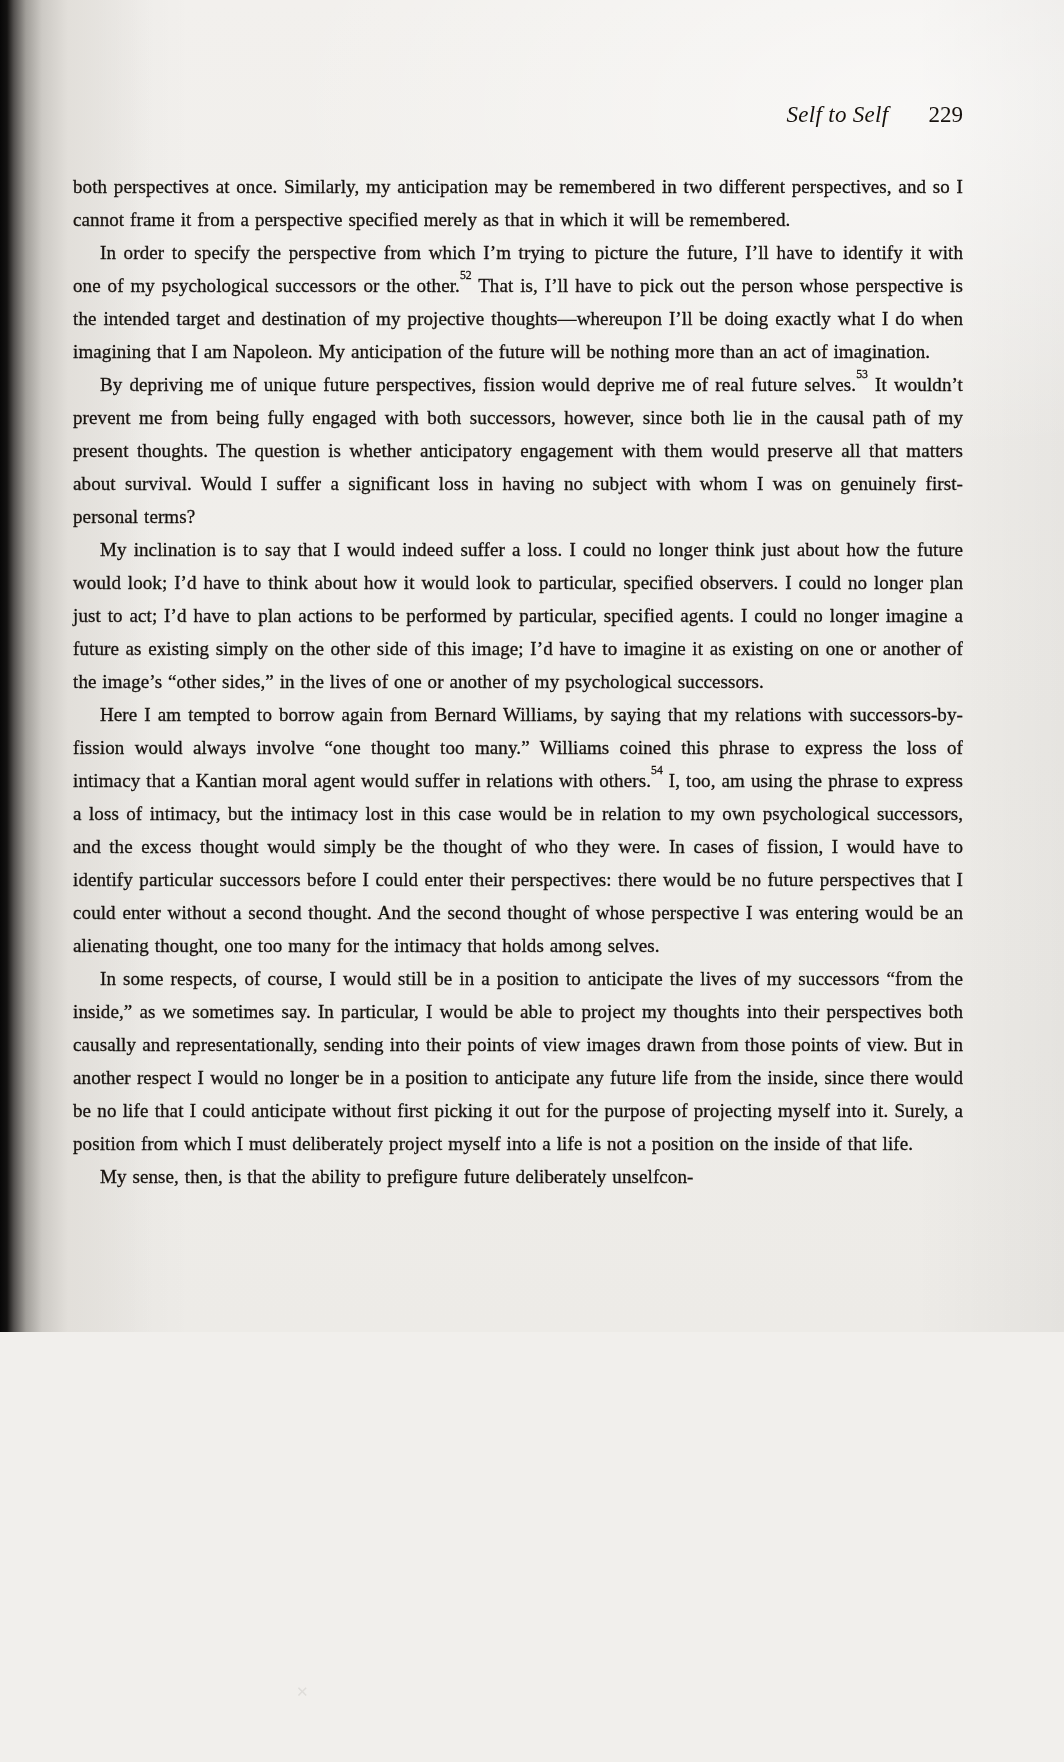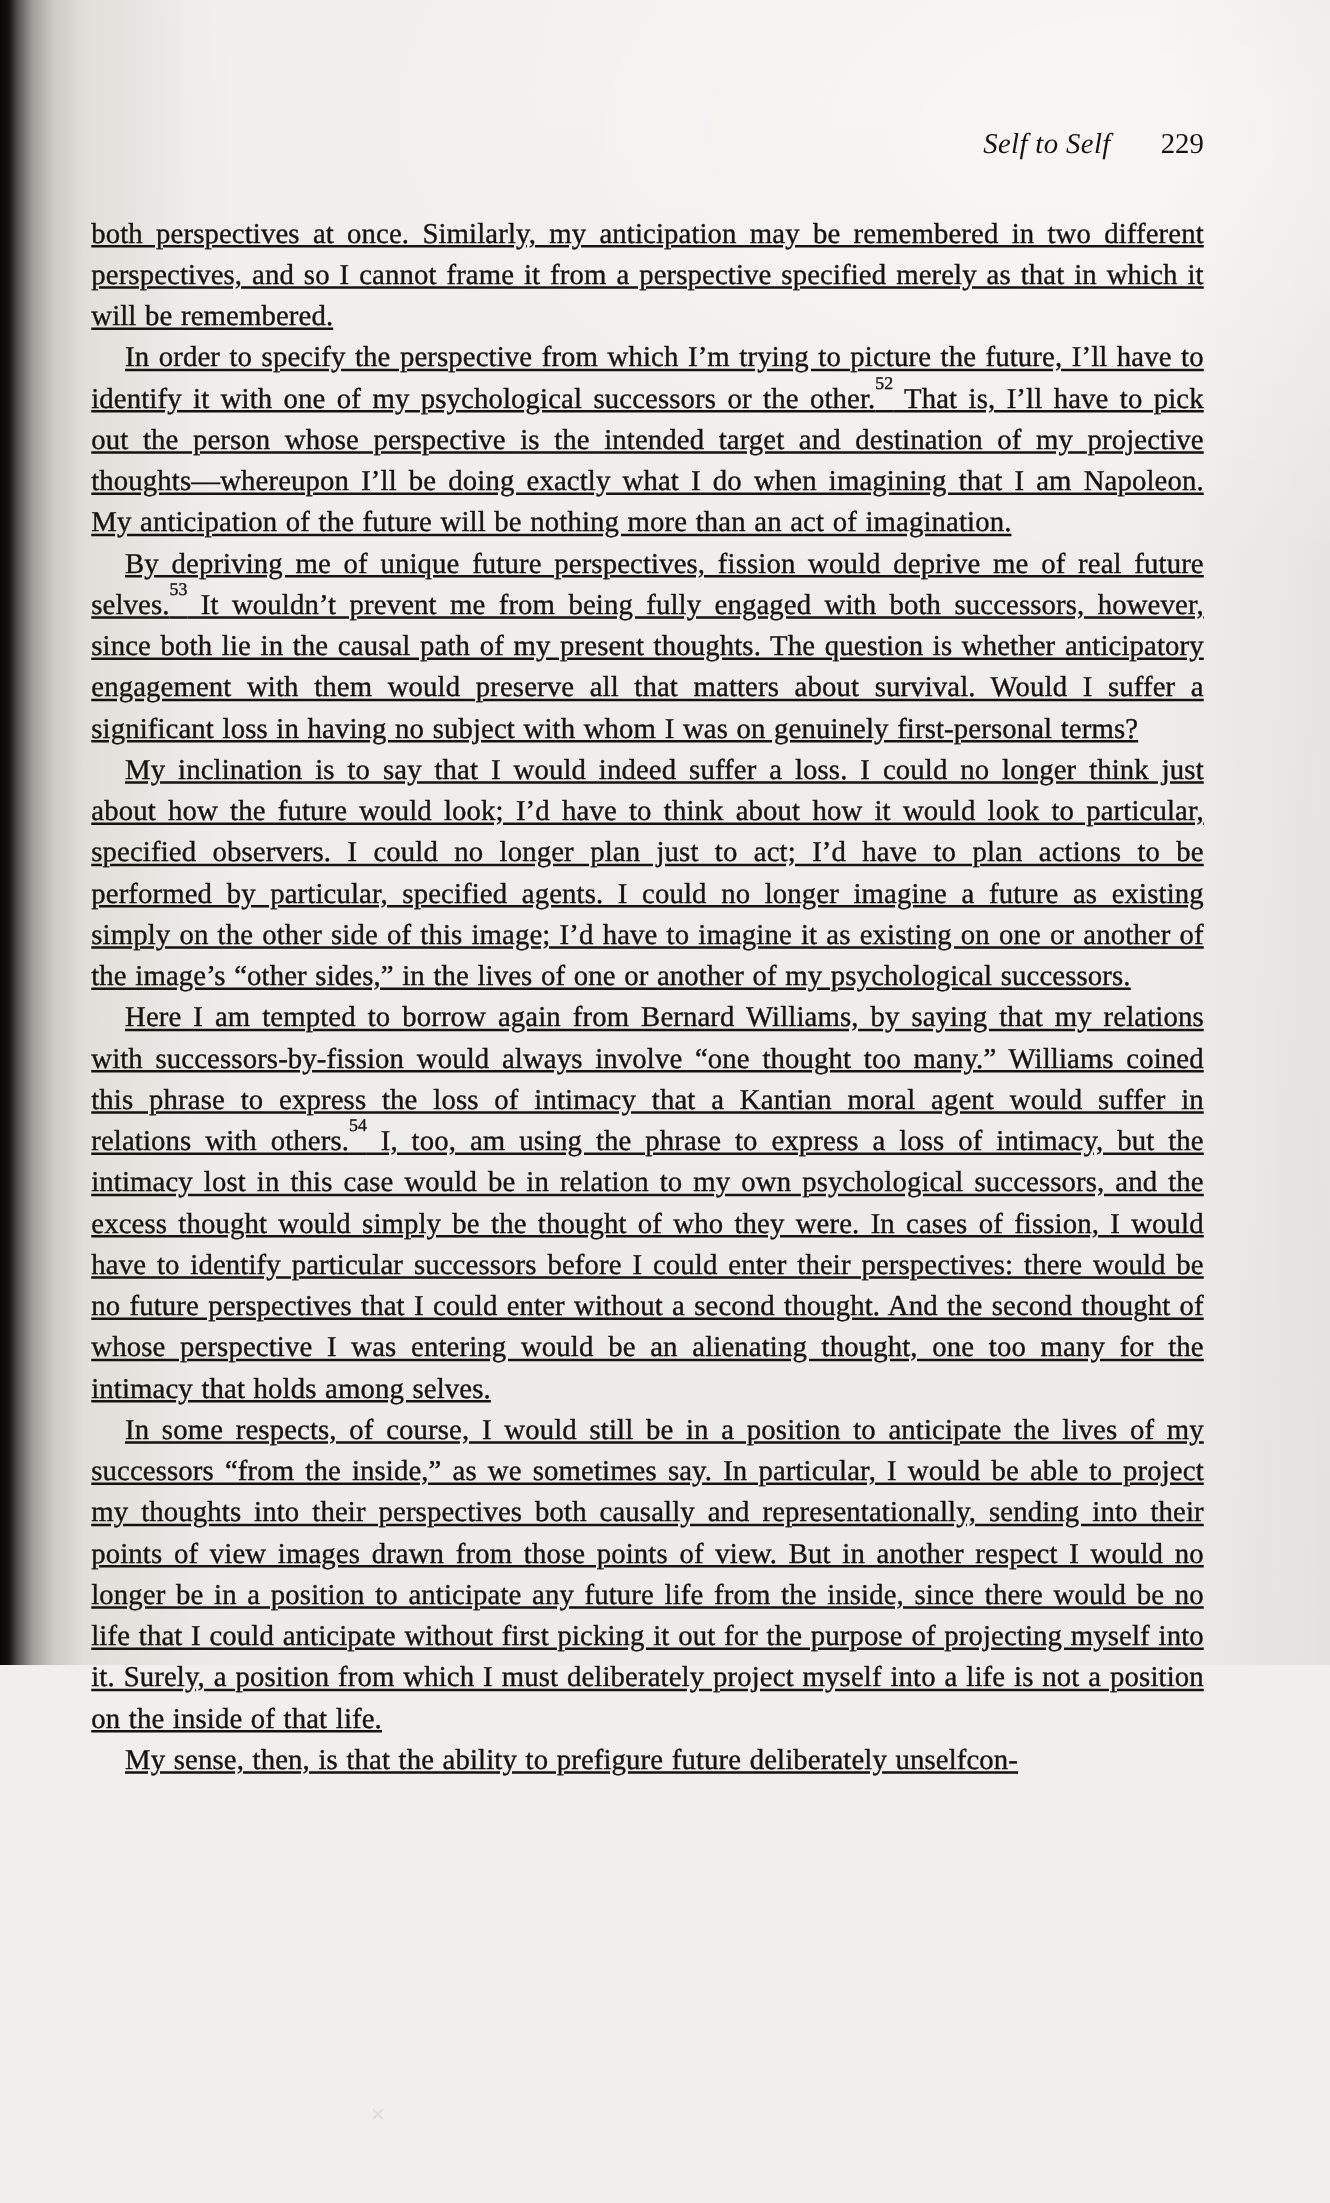--- a/index.html
+++ b/index.html
@@ -49,27 +49,26 @@
   .running-title { font-style: italic; letter-spacing: 0.3px; }
   .page-number { margin-left: 40px; font-style: normal; }
   .text-block {
     position: absolute;
     top: 170px;
     left: 73px;
     width: 890px;
   }
   .text-block p {
     margin: 0;
-    font-size: 23px;
+    font-size: 19px;
     line-height: 33px;
     text-align: justify;
     text-indent: 27px;
     letter-spacing: 0.1px;
     word-spacing: 1px;
-    text-decoration: underline;
     -webkit-text-stroke: 0.3px;
   }
   .text-block p.noindent { text-indent: 0; }
   sup.fn {
     font-size: 0.62em;
     line-height: 0;
     position: relative;
     top: -0.45em;
     letter-spacing: 0;
   }

